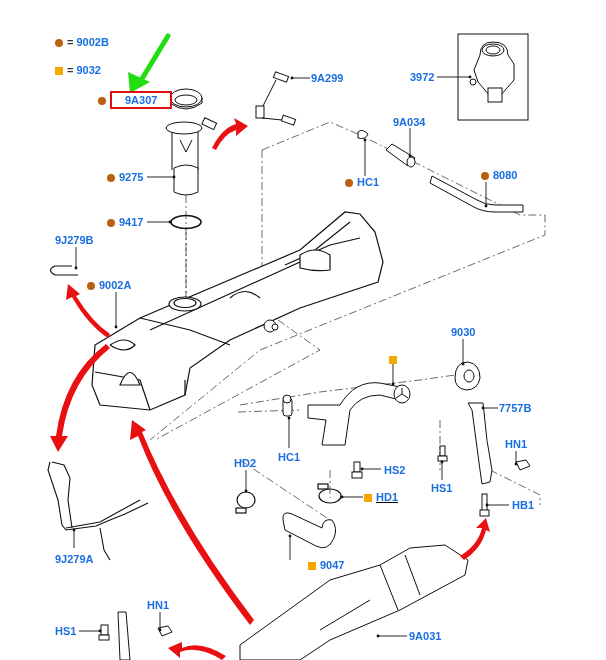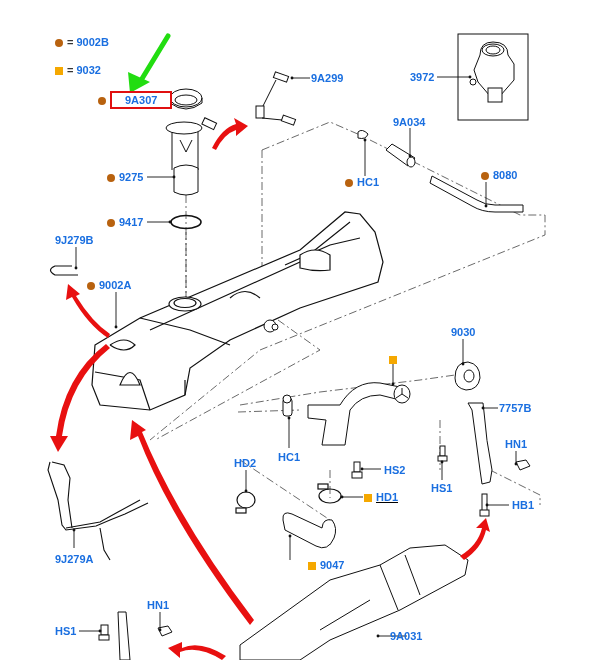--- a/index.html
+++ b/index.html
@@ -251,17 +251,17 @@
   <div class="lbl" style="left:505px;top:438px;color:#1a6fe0">HN1</div>
   <div class="lbl" style="left:431px;top:482px;color:#1a6fe0">HS1</div>
   <div class="lbl" style="left:364px;top:491px;text-decoration:underline;">
     <span class="sq" style="background:#f5a800"></span><span style="color:#1a6fe0">HD1</span>
   </div>
   <div class="lbl" style="left:512px;top:499px;color:#1a6fe0">HB1</div>
   <div class="lbl" style="left:55px;top:553px;color:#1a6fe0">9J279A</div>
   <div class="lbl" style="left:268px;top:559px;margin-left:40px;">
     <span class="sq" style="background:#f5a800"></span><span style="color:#1a6fe0">9047</span>
   </div>
-  <div class="lbl" style="left:390px;top:630px;color:#1a6fe0">9A031</div>
+  <div class="lbl" style="left:409px;top:630px;color:#1a6fe0">9A031</div>
   <div class="lbl" style="left:55px;top:625px;color:#1a6fe0">HS1</div>
   <div class="lbl" style="left:147px;top:599px;color:#1a6fe0">HN1</div>
 
 </div>
 
 </body></html>

